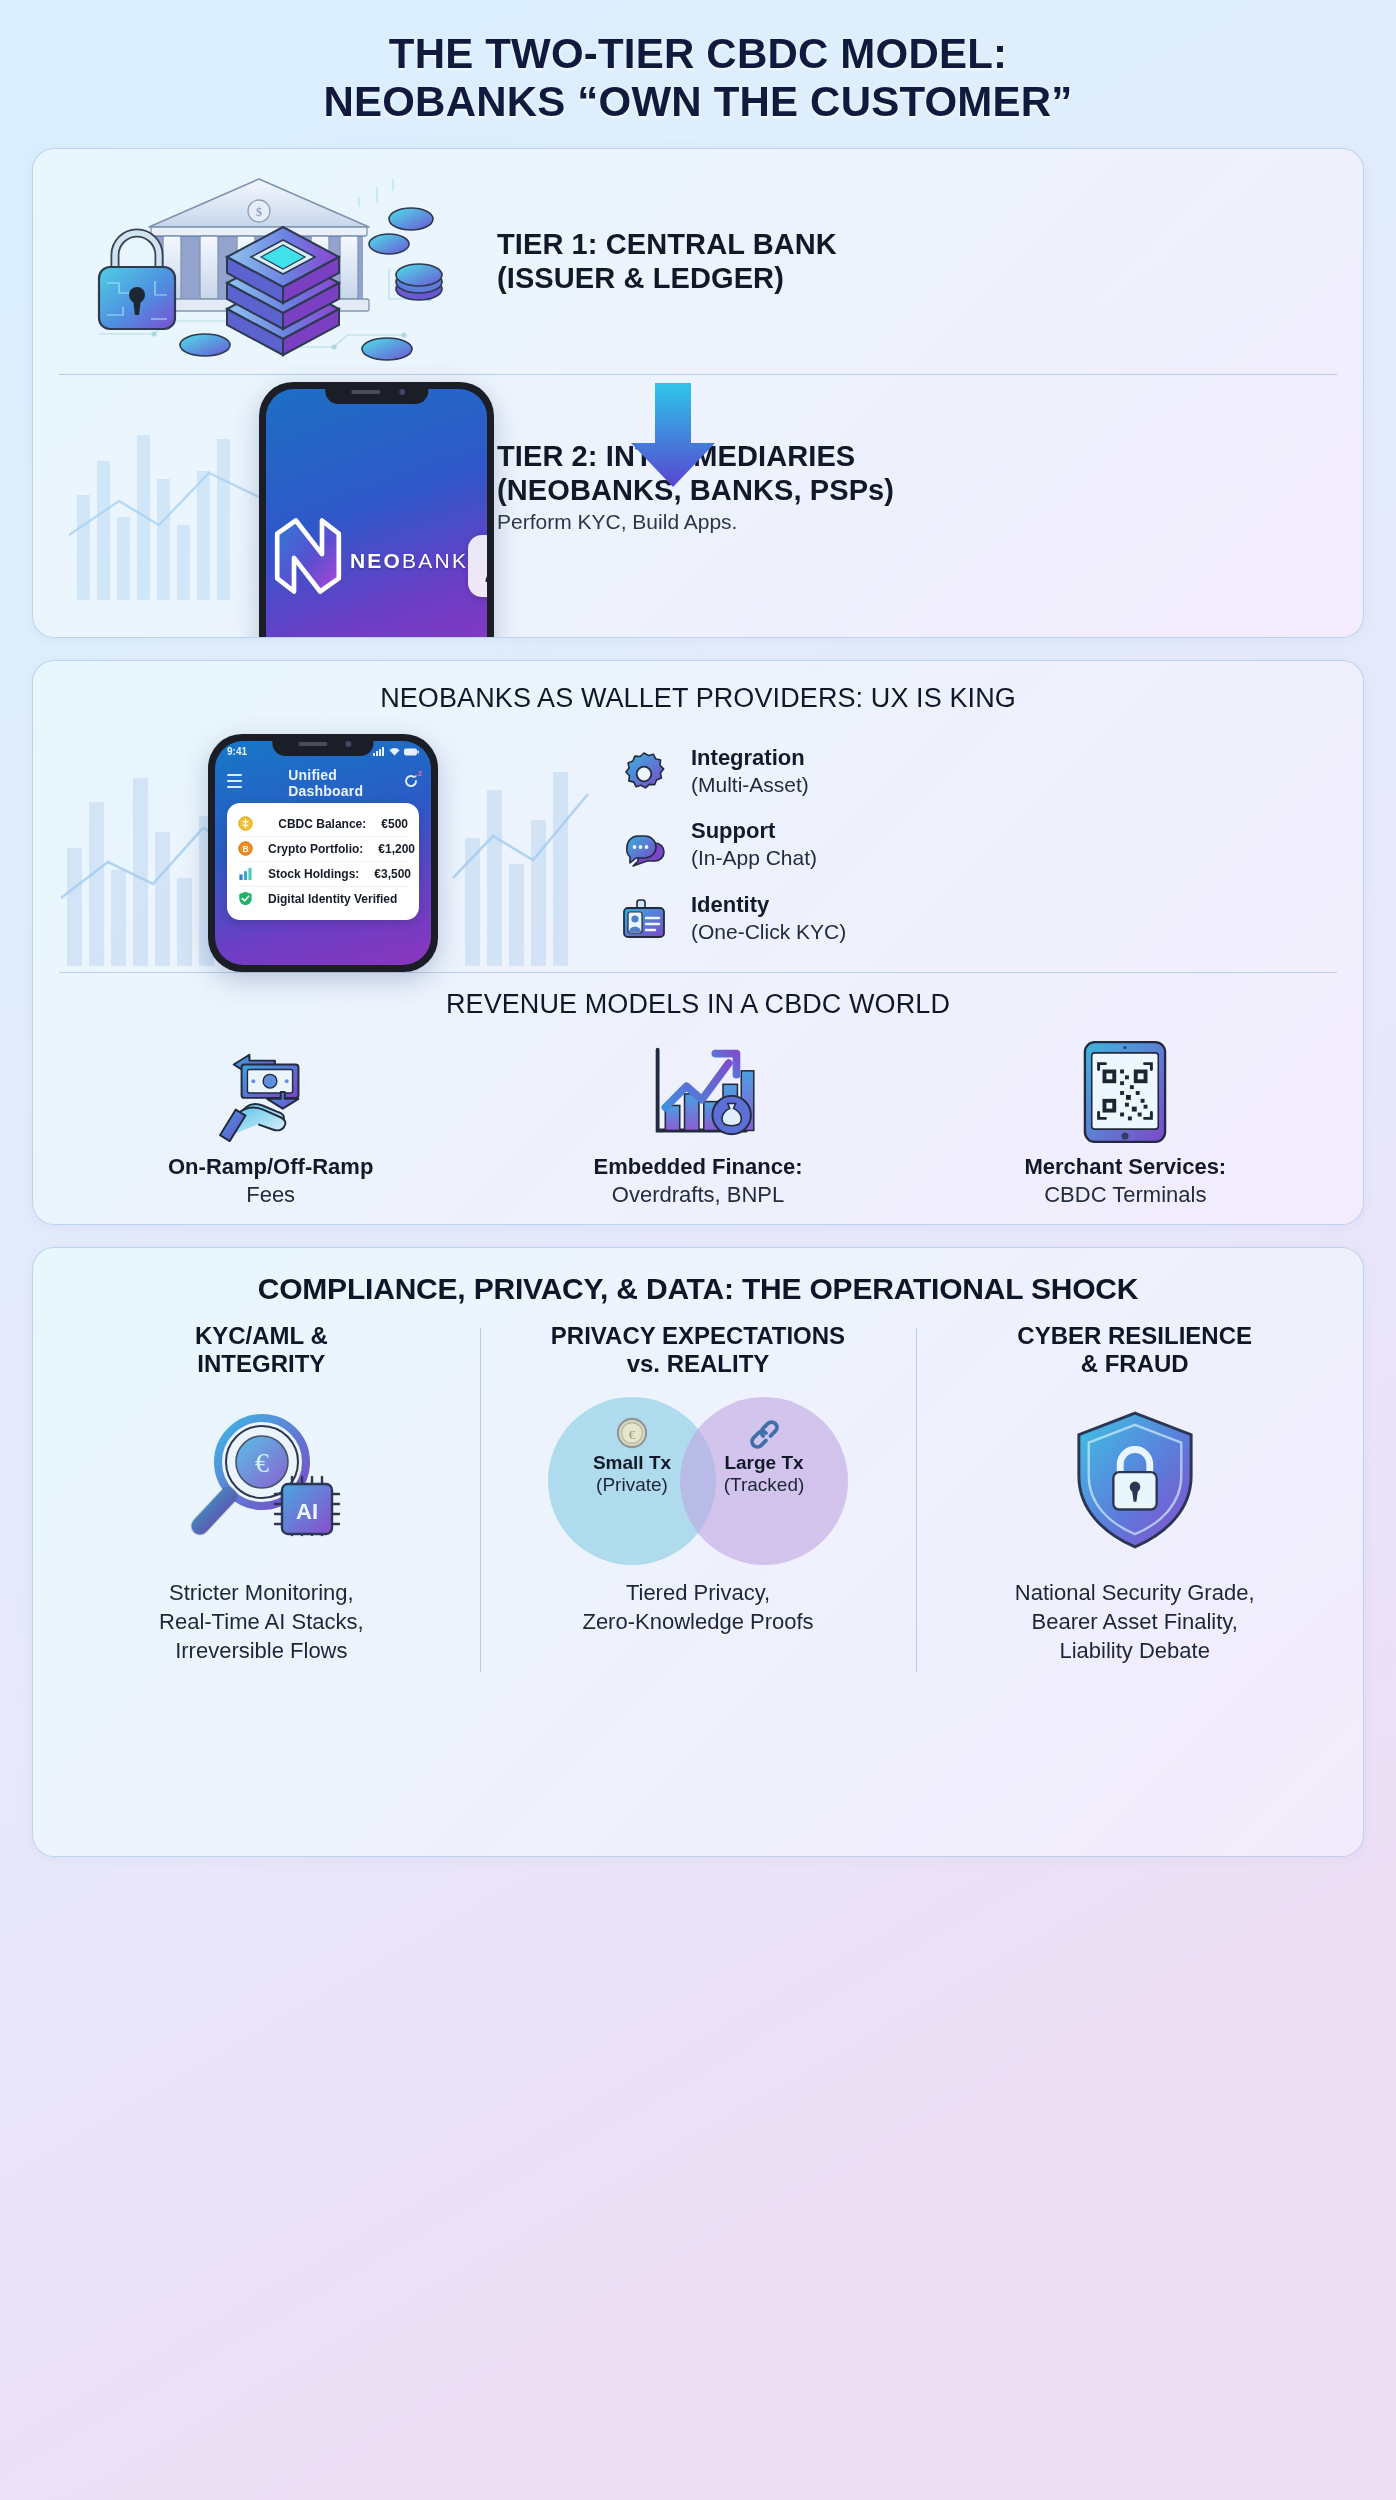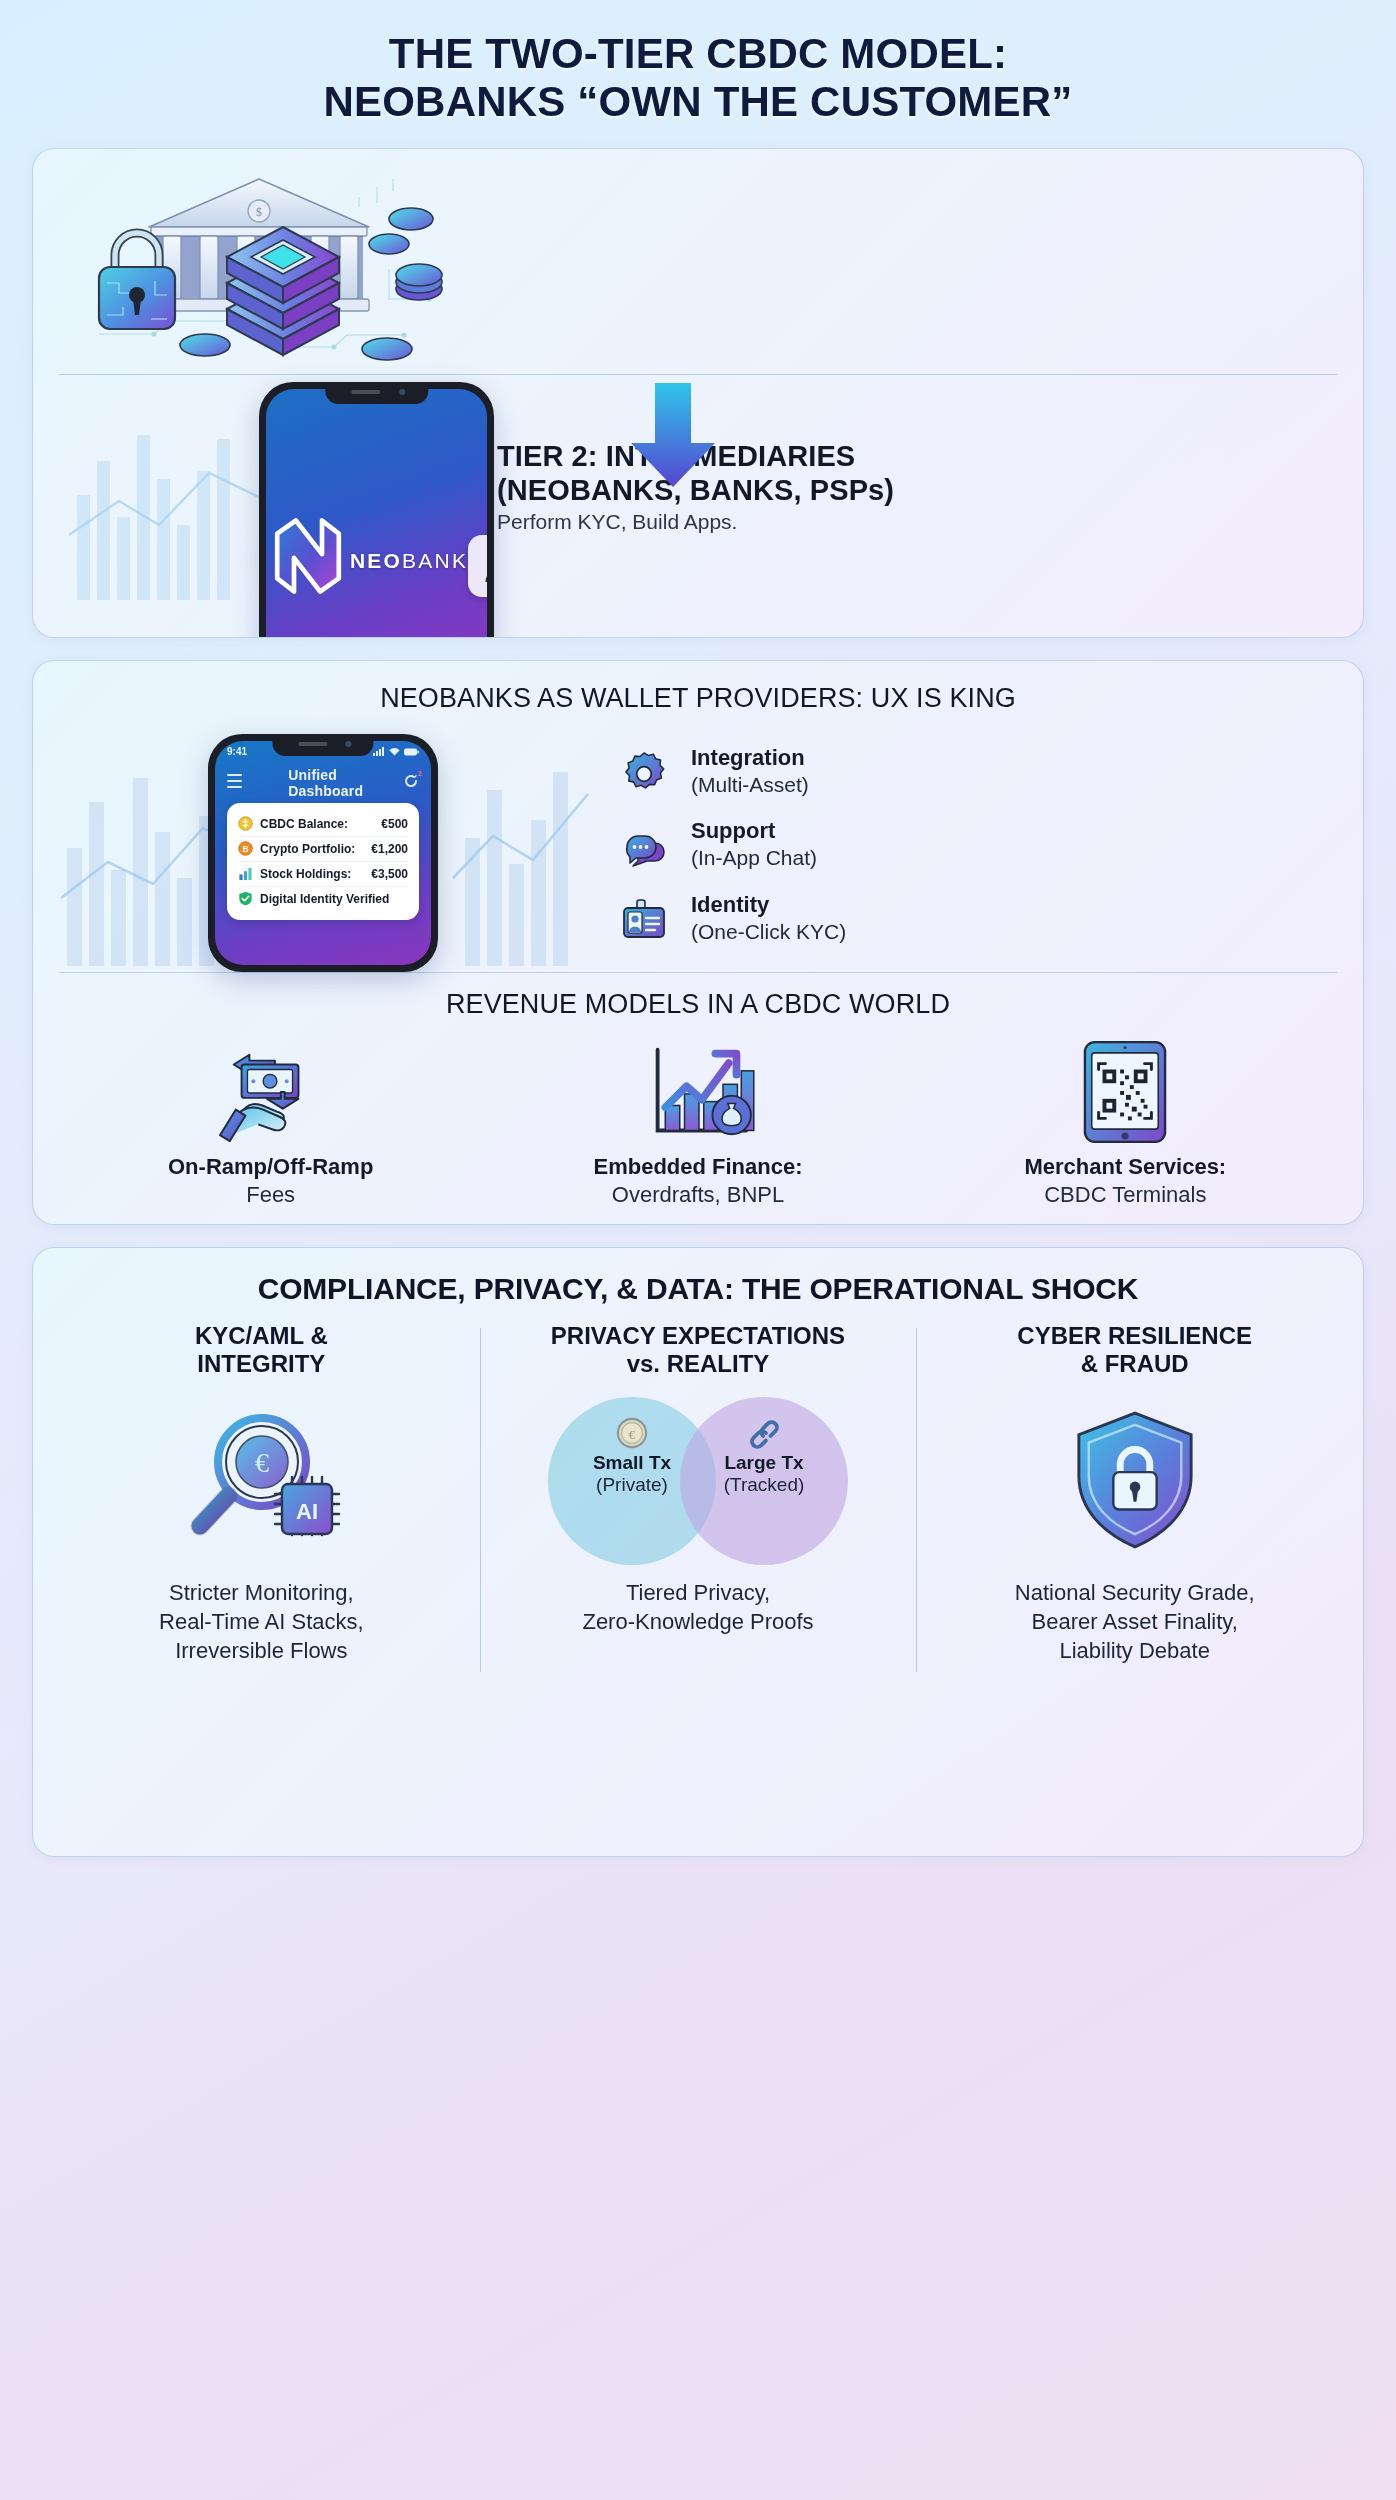--- a/index.html
+++ b/index.html
@@ -223,23 +223,23 @@
   .hamburger { width: 17px; }
   .hamburger i { display:block; height:2.4px; background:#dceaff; border-radius:2px; margin-bottom:3.6px;}
   .dash-card {
     position: absolute; left: 12px; right: 12px; top: 62px;
     background: #ffffff;
     border-radius: 13px;
     padding: 9px 11px 9px 11px;
     box-shadow: 0 3px 9px rgba(20,30,60,.22);
   }
   .dash-row {
-    display:flex; align-items:center; gap: 7px;
+    display:flex; align-items:center; gap: 15px;
     padding: 4.5px 0;
-    font-size: 12px; color: #151b28; font-weight: bold;
+    font-size: 12px; color: #151b28; font-weight: bold; text-align: right;
   }
   .dash-row + .dash-row { border-top: 1px solid #eef1f6; }
   .dash-row .lbl { flex: 1; white-space: nowrap; }
   .dash-row .val { font-weight: bold; white-space: nowrap; }
   .dash-ic { width: 15px; height: 15px; flex: none; }
 
   
   .venn { position: relative; width: 300px; height: 168px; }
   .venn-c {
     position: absolute; top: 0; width: 168px; height: 168px; border-radius: 50%;
@@ -366,20 +366,24 @@
           </g>
           <ellipse cx="146" cy="196" rx="25" ry="11" fill="url(#gCoin)"></ellipse>
           <ellipse cx="328" cy="200" rx="25" ry="11" fill="url(#gCoin)"></ellipse>
         </g>
         <g stroke="#8fd6e0" stroke-width="1.2" opacity=".6" fill="none">
           <path d="M318 38 v16"></path>
             <path d="M334 30 v12"></path>
             <path d="M300 48 v10"></path>
         </g>
       </svg>
+    </div>
+    <div class="tier-text">
+      <div class="tier-head">TIER 1: CENTRAL BANK</div>
+      <div class="tier-head">(ISSUER &amp; LEDGER)</div>
     </div>
   </div>
 
   <div class="tier-divider"></div>
 
   <div style="position:absolute; left:580px; top:232px; width:120px; height:110px;">
     <svg viewBox="0 0 120 110" width="120" height="110" aria-hidden="true">
       <defs>
         <linearGradient id="gArrow" x1="0" y1="0" x2="0" y2="1">
           <stop offset="0%" stop-color="#2fc6ea"></stop>

